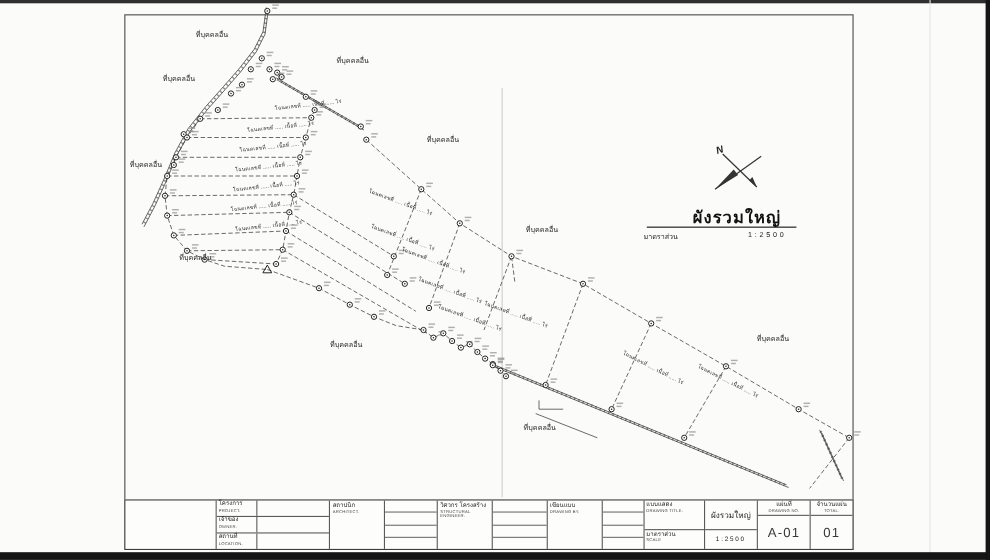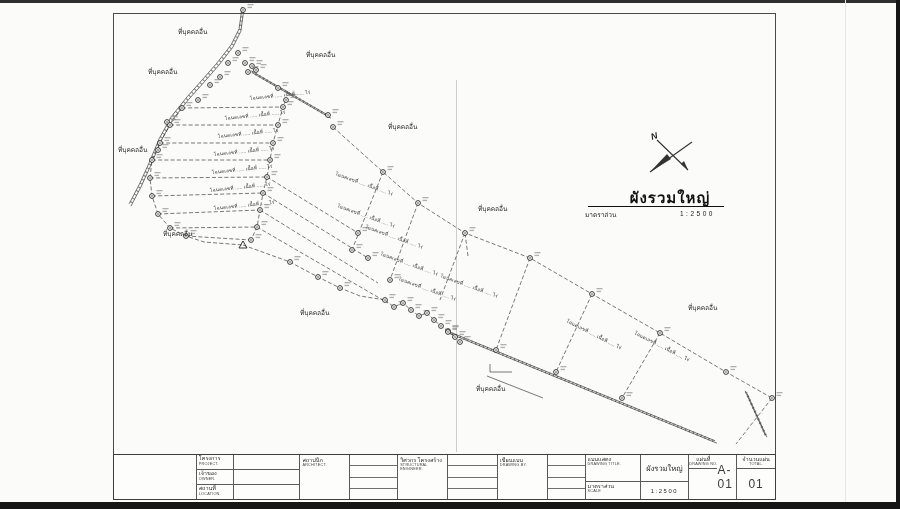--- a/index.html
+++ b/index.html
@@ -65,21 +65,21 @@
   .rl:last-child{border-bottom:none;}
   .c6{width:104px;display:flex;}
   .c6l{width:55px;border-right:1px solid #5a5a5a;display:flex;flex-direction:column;}
   .c6lt{flex:1.6;border-bottom:1px solid #5a5a5a;padding:1px 2px;line-height:1.1;}
   .c6lb{flex:1;padding:1px 2px;line-height:1.1;}
   .c6r{flex:1;display:flex;flex-direction:column;}
   .c6rt{flex:1.6;border-bottom:1px solid #5a5a5a;display:flex;align-items:center;
         justify-content:center;font-size:7.5px;color:#222;}
   .c6rb{flex:1;display:flex;align-items:center;justify-content:center;
         font-size:5.8px;letter-spacing:1.6px;color:#222;}
-  .c7{width:48px;display:flex;flex-direction:row;}
+  .c7{width:48px;display:flex;flex-direction:column;}
   .c8{width:38px;display:flex;flex-direction:column;}
   .hd{height:14px;border-bottom:1px solid #5a5a5a;text-align:center;padding-top:1px;line-height:1.1;}
   .bigv{flex:1;display:flex;align-items:center;justify-content:center;
         font-size:12px;letter-spacing:1px;color:#3a3a3a;}
 </style>
 </head>
 <body>
 
 <div class="page">
 

